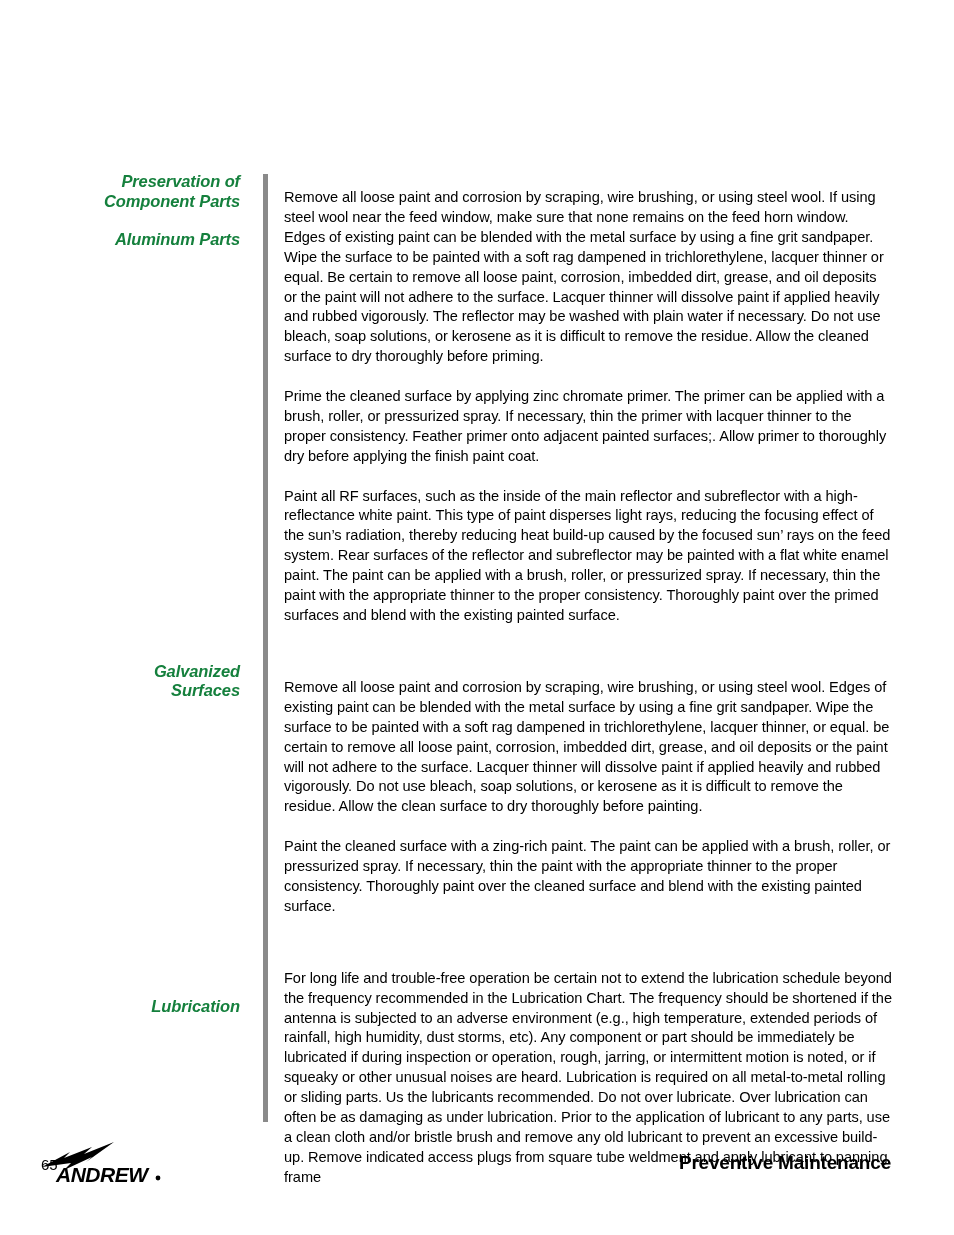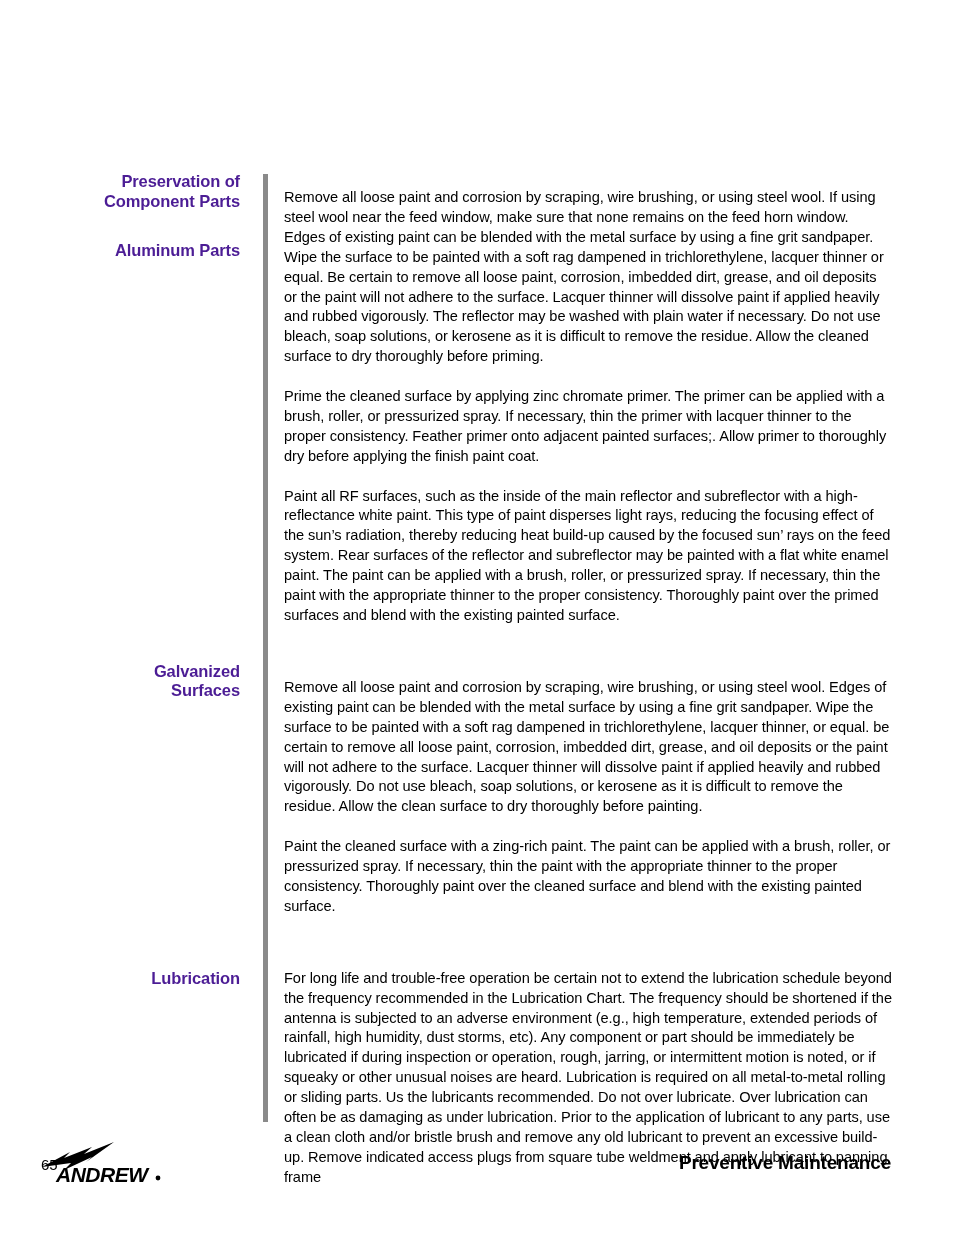--- a/index.html
+++ b/index.html
@@ -43,24 +43,25 @@
   .gutter {
     width: 190px;
     flex: 0 0 190px;
     text-align: right;
     padding-right: 12px;
     box-sizing: border-box;
   }
 
   .side-heading {
     font-weight: bold;
+    font-style: italic;
     font-size: 16.5px;
     line-height: 19.5px;
     letter-spacing: -0.1px;
-    color: #4c1d95;
+    color: #15803d;
     white-space: pre-line;
   }
 
   
   .rule {
     position: absolute;
     left: 263px;
     top: 174px;
     width: 5px;
     height: 948px;
@@ -134,21 +135,21 @@
 <div class="page">
 
   <div class="rule"></div>
 
   <div class="content-area">
 
     <div class="section">
       <div class="gutter">
         <div class="side-heading">Preservation of
 Component Parts</div>
-        <div class="side-heading" style="margin-top:30px;">Aluminum Parts</div>
+        <div class="side-heading" style="margin-top:19px;">Aluminum Parts</div>
       </div>
       <div class="body-col">
         <p class="para">Remove all loose paint and corrosion by scraping, wire brushing, or using steel wool. If using steel wool near the feed window, make sure that none remains on the feed horn window. Edges of existing paint can be blended with the metal surface by using a fine grit sandpaper. Wipe the surface to be painted with a soft rag dampened in trichlorethylene, lacquer thinner or equal. Be certain to remove all loose paint, corrosion, imbedded dirt, grease, and oil deposits or the paint will not adhere to the surface. Lacquer thinner will dissolve paint if applied heavily and rubbed vigorously. The reflector may be washed with plain water if necessary. Do not use bleach, soap solutions, or kerosene as it is difficult to remove the residue. Allow the cleaned surface to dry thoroughly before priming.</p>
         <p class="para">Prime the cleaned surface by applying zinc chromate primer. The primer can be applied with a brush, roller, or pressurized spray. If necessary, thin the primer with lacquer thinner to the proper consistency. Feather primer onto adjacent painted surfaces;. Allow primer to thoroughly dry before applying the finish paint coat.</p>
         <p class="para">Paint all RF surfaces, such as the inside of the main reflector and subreflector with a high-reflectance white paint. This type of paint disperses light rays, reducing the focusing effect of the sun’s radiation, thereby reducing heat build-up caused by the focused sun’ rays on the feed system. Rear surfaces of the reflector and subreflector may be painted with a flat white enamel paint. The paint can be applied with a brush, roller, or pressurized spray. If necessary, thin the paint with the appropriate thinner to the proper consistency. Thoroughly paint over the primed surfaces and blend with the existing painted surface.</p>
       </div>
     </div>
 
     <div class="sec-gap-a"></div>
 
@@ -160,21 +161,21 @@
       <div class="body-col">
         <p class="para">Remove all loose paint and corrosion by scraping, wire brushing, or using steel wool. Edges of existing paint can be blended with the metal surface by using a fine grit sandpaper. Wipe the surface to be painted with a soft rag dampened in trichlorethylene, lacquer thinner, or equal. be certain to remove all loose paint, corrosion, imbedded dirt, grease, and oil deposits or the paint will not adhere to the surface. Lacquer thinner will dissolve paint if applied heavily and rubbed vigorously. Do not use bleach, soap solutions, or kerosene as it is difficult to remove the residue. Allow the clean surface to dry thoroughly before painting.</p>
         <p class="para">Paint the cleaned surface with a zing-rich paint. The paint can be applied with a brush, roller, or pressurized spray. If necessary, thin the paint with the appropriate thinner to the proper consistency. Thoroughly paint over the cleaned surface and blend with the existing painted surface.</p>
       </div>
     </div>
 
     <div class="sec-gap-b"></div>
 
     <div class="section">
       <div class="gutter">
-        <div class="side-heading" style="margin-top:16px;">Lubrication</div>
+        <div class="side-heading" style="margin-top:44px;">Lubrication</div>
       </div>
       <div class="body-col">
         <p class="para">For long life and trouble-free operation be certain not to extend the lubrication schedule beyond the frequency recommended in the Lubrication Chart. The frequency should be shortened if the antenna is subjected to an adverse environment (e.g., high temperature, extended periods of rainfall, high humidity, dust storms, etc). Any component or part should be immediately be lubricated if during inspection or operation, rough, jarring, or intermittent motion is noted, or if squeaky or other unusual noises are heard. Lubrication is required on all metal-to-metal rolling or sliding parts. Us the lubricants recommended. Do not over lubricate. Over lubrication can often be as damaging as under lubrication. Prior to the application of lubricant to any parts, use a clean cloth and/or bristle brush and remove any old lubricant to prevent an excessive build-up. Remove indicated access plugs from square tube weldment and apply lubricant to panning frame</p>
       </div>
     </div>
 
   </div>
 
   <div class="footer">
 

